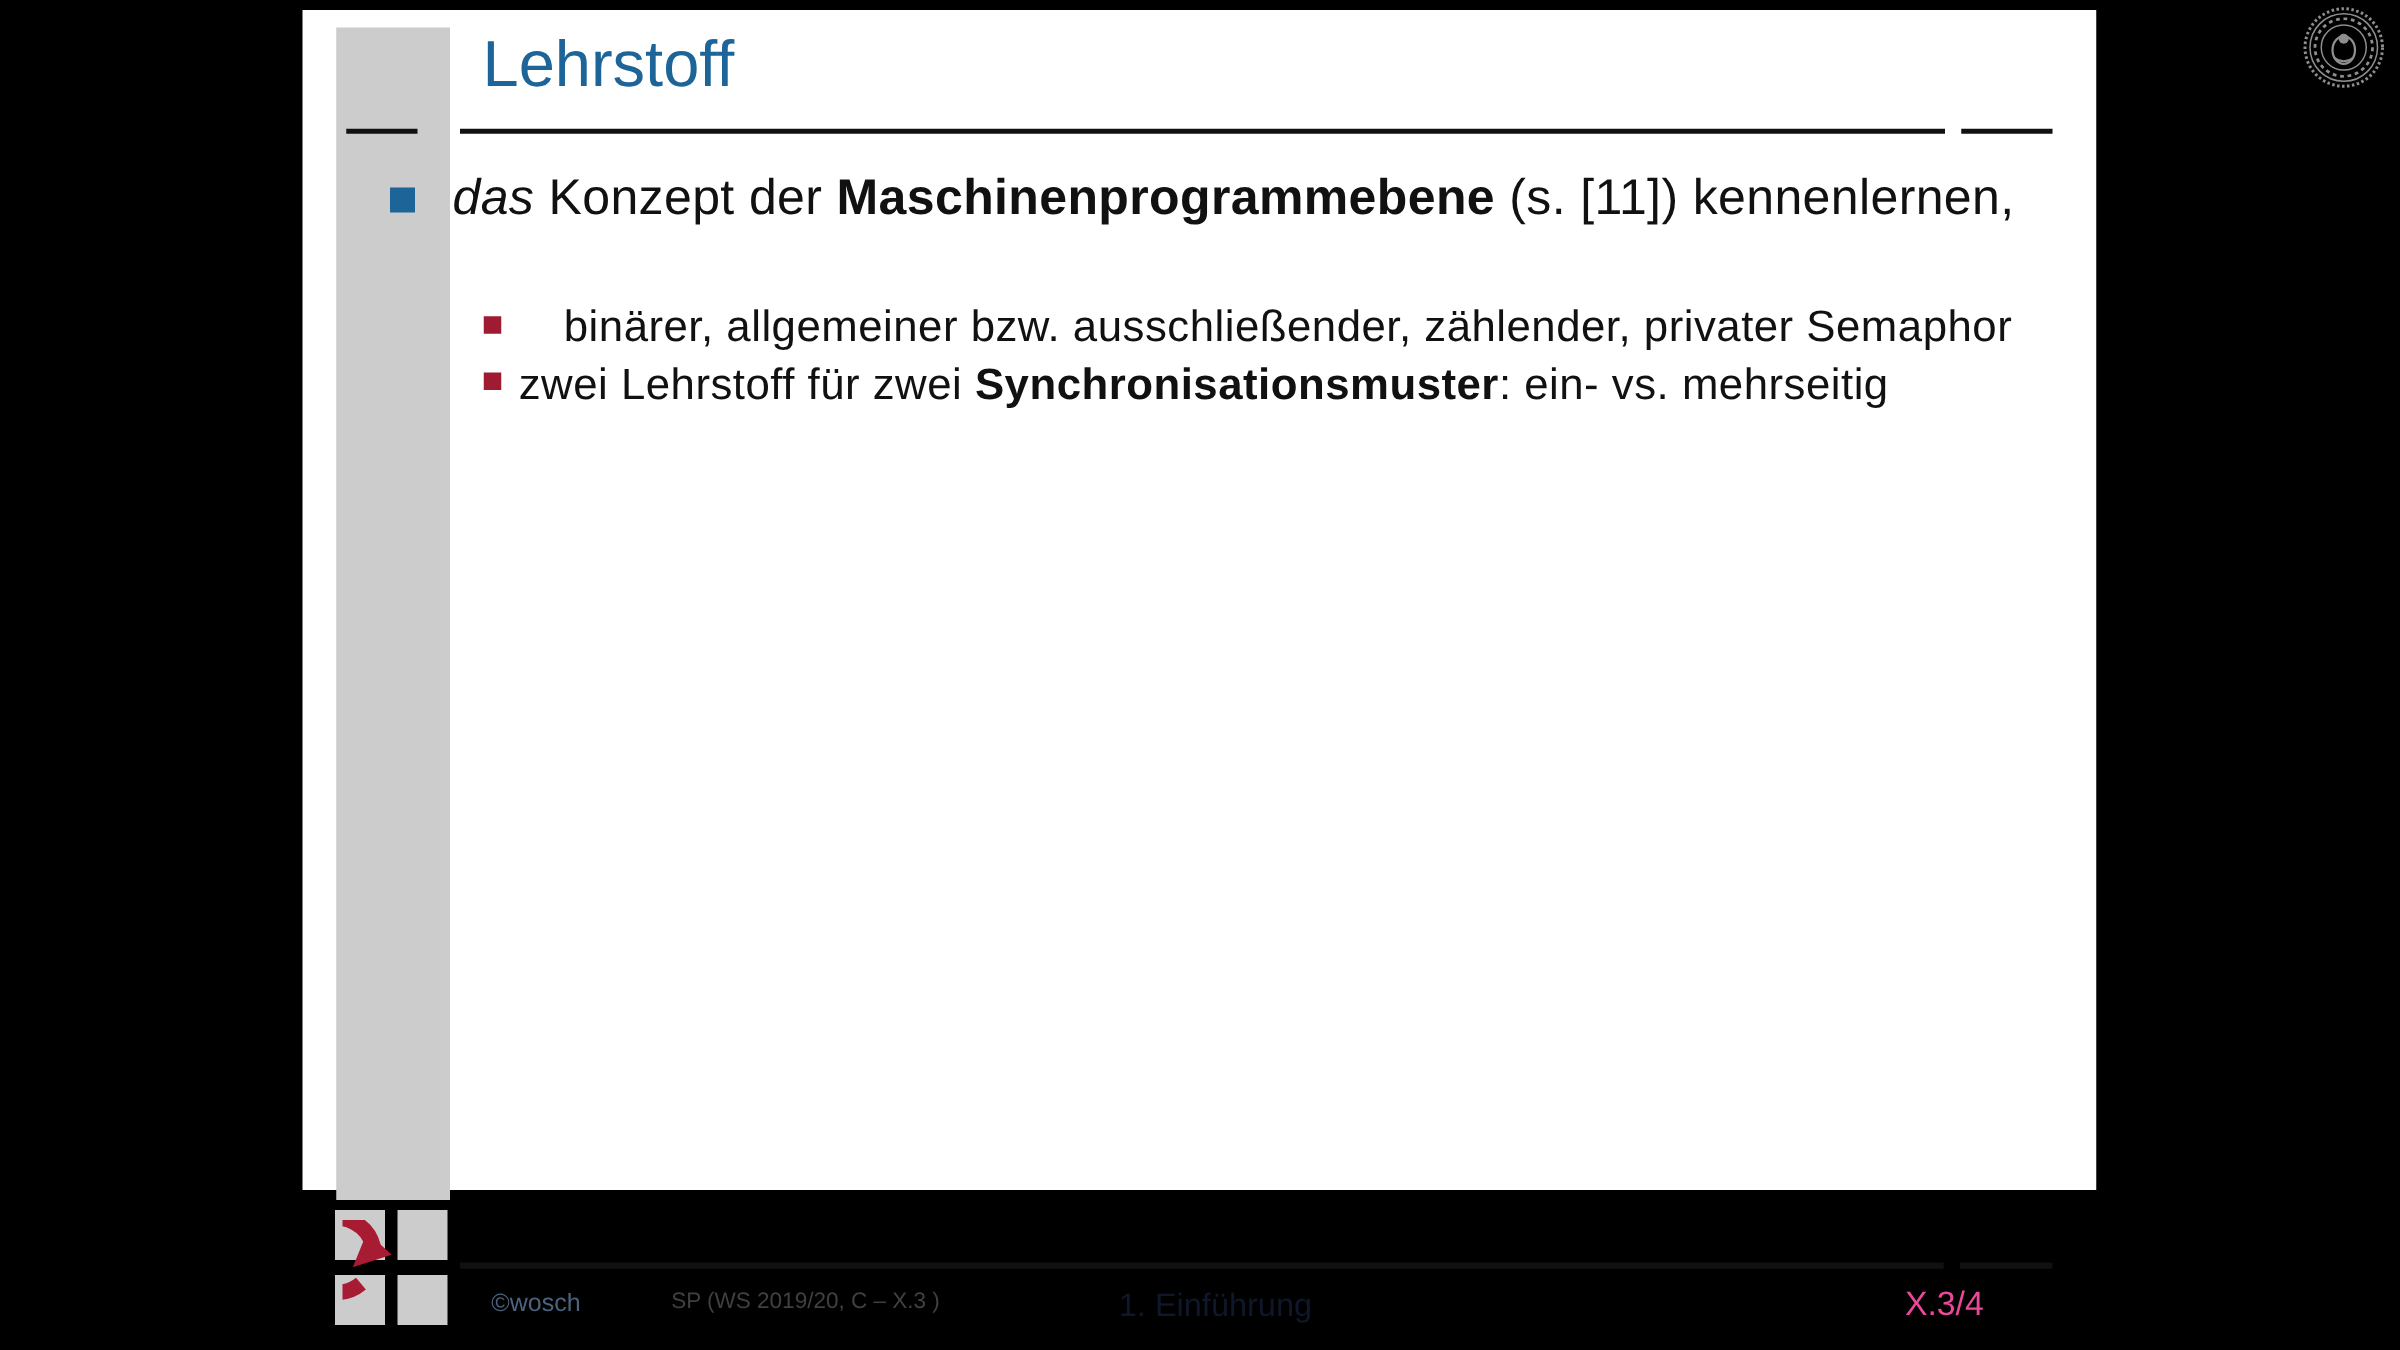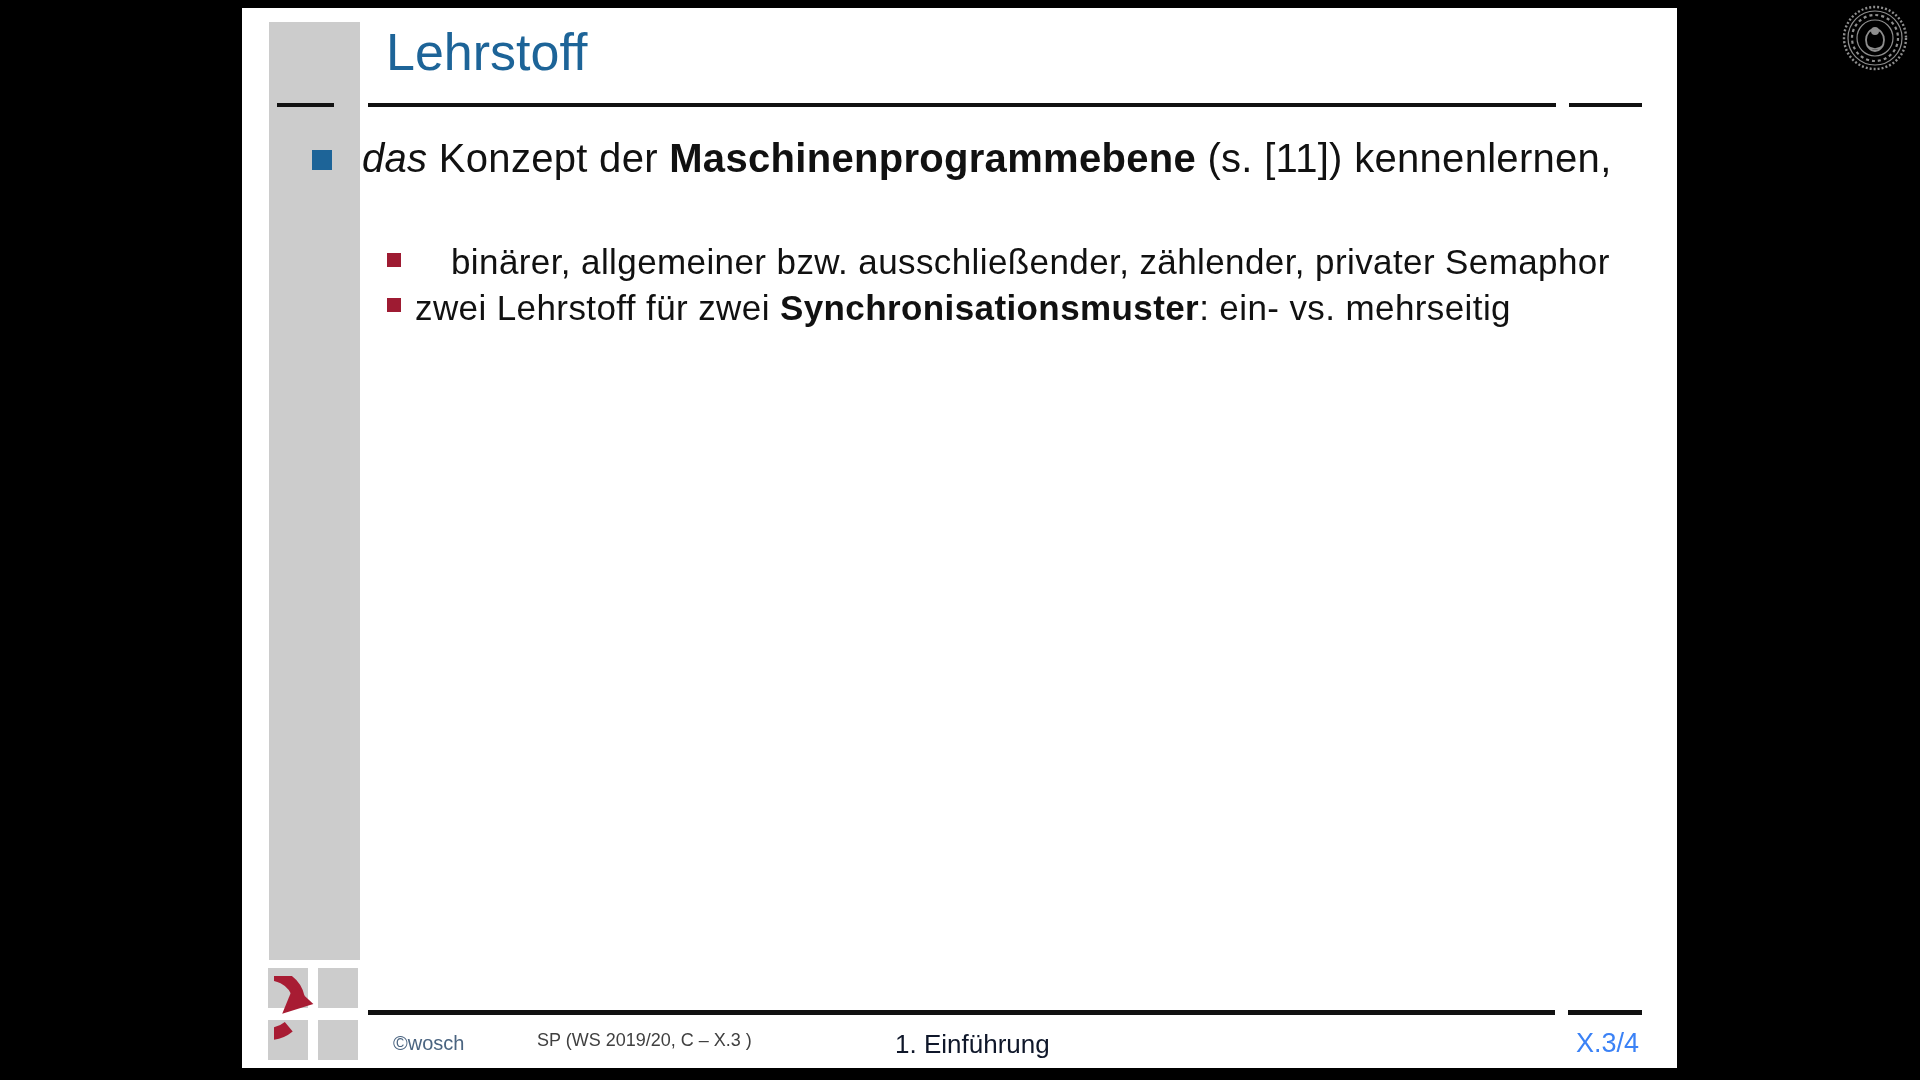--- a/index.html
+++ b/index.html
@@ -1,18 +1,18 @@
 <!DOCTYPE html>
 <html><head>
 <meta charset="utf-8">
 <style>
   html,body{margin:0;padding:0;background:#000;}
   .stage{position:relative;width:1920px;height:1080px;background:#000;overflow:hidden;
          font-family:"Liberation Sans",sans-serif;}
-  .slide{position:absolute;left:242px;top:8px;width:1435px;height:1060px;background:#ffffff;}
+  .slide{position:absolute;left:242px;top:8px;width:1435px;height:944px;background:#ffffff;}
 
   
   .sidebar{position:absolute;left:27px;top:14px;width:91px;height:938px;background:#cccccc;}
   .gridcell{position:absolute;width:40px;height:40px;background:#cccccc;}
   .gc-r1c1{left:26px;top:960px;}  .gc-r1c2{left:76px;top:960px;}
   .gc-r2c1{left:26px;top:1012px;} .gc-r2c2{left:76px;top:1012px;}
   .arrow-logo{position:absolute;left:32px;top:968px;width:82px;height:82px;}
 
   
   .title{position:absolute;left:144px;top:18px;font-size:52px;line-height:1;
@@ -37,22 +37,22 @@
   
   .f-rule{position:absolute;background:#111;height:5px;}
   .f-main{left:126px;top:1002px;width:1187px;}
   .f-dash{left:1326px;top:1002px;width:74px;}
   .f-copy{position:absolute;left:151px;top:1025px;font-size:20px;line-height:1;
           color:#4a6480;white-space:nowrap;}
   .f-course{position:absolute;left:295px;top:1023px;font-size:18px;line-height:1;
           color:#404040;white-space:nowrap;text-align:right;}
   .f-section{position:absolute;left:653px;top:1023px;font-size:26px;line-height:1;
           color:#0f172a;white-space:nowrap;}
-  .f-page{position:absolute;left:1230px;top:1022px;width:167px;text-align:right;
-          font-size:27px;line-height:1;color:#3b82f6;white-space:nowrap;}
+  .f-page{position:absolute;left:1230px;top:1022px;width:167px;text-align:center;
+          font-size:27px;line-height:1;color:#ec4899;white-space:nowrap;}
 
   
   .seal{position:absolute;left:1841px;top:4px;width:68px;height:68px;}
 </style>
 </head>
 <body>
 
 <div class="stage">
 
   <div class="slide">

